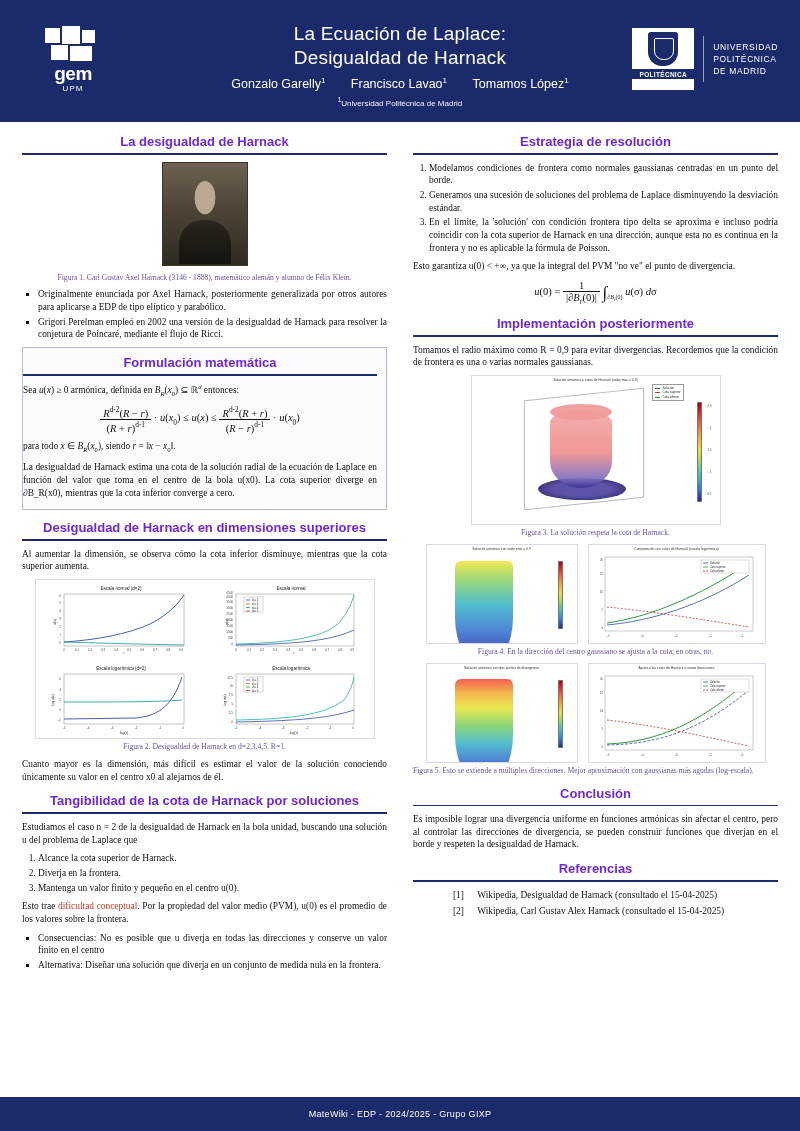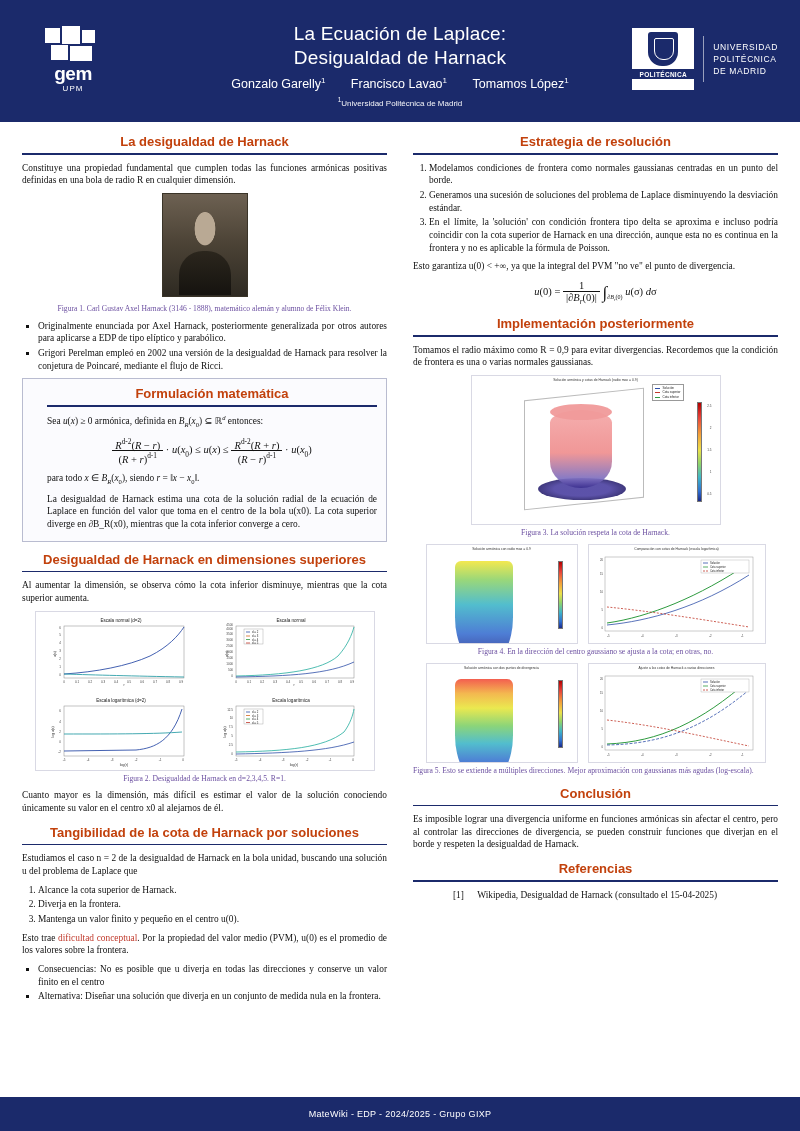--- a/index.html
+++ b/index.html
@@ -133,21 +133,21 @@
     display: flex;
     gap: 26px;
     height: 975px;
   }
   .col { width: 370px; }
 
   h2.section {
     font-family: "Liberation Sans", sans-serif;
     font-size: 13px;
     font-weight: bold;
-    color: #c2410c;
+    color: #6d28d9;
     text-align: center;
     margin: 10px 0 4px 0;
   }
   h2.section.first { margin-top: 0; }
   .rule {
     height: 1.5px; background: #1b2a6b; margin-bottom: 7px;
   }
   p, li { font-size: 9.4px; line-height: 1.35; text-align: justify; margin: 0 0 6px 0; }
   ul, ol { margin: 0 0 6px 0; padding-left: 16px; }
   li { margin-bottom: 2px; }
@@ -160,21 +160,21 @@
     margin: 3px 0 6px 0;
     line-height: 1.3;
   }
   .figcap .lbl { color: #6b4fa0; }
   .figcap.left { text-align: left; }
 
   
   .framed {
     border: 1px solid #b9bcd0;
     background: #fbfbfe;
-    padding: 7px 9px 4px 24px;
+    padding: 7px 9px 4px 0;
     margin-bottom: 6px;
   }
   .framed h2.section { margin-top: 0; }
 
   
   .eq {
     text-align: center;
     font-size: 10.5px;
     margin: 7px 0 7px 0;
     font-family: "Liberation Serif", serif;
@@ -328,21 +328,20 @@
     </div>
   </div>
 </div>
 
 <div class="poster-body">
 
   <div class="col">
 
     <h2 class="section first">La desigualdad de Harnack</h2>
     <div class="rule"></div>
-    <p>Constituye una propiedad fundamental que cumplen todas las funciones armónicas positivas definidas en una bola de radio R en cualquier dimensión.</p>
 
     <div class="portrait-wrap">
       <div class="portrait"></div>
     </div>
     <div class="figcap">
       <span class="lbl">Figura 1.</span>
       <span>Carl Gustav Axel Harnack (3146 - 1888), matemático alemán y alumno de Félix Klein.</span>
     </div>
 
     <ul>
@@ -654,19 +653,23 @@
     <div class="rule"></div>
     <p>Es imposible lograr una divergencia uniforme en funciones armónicas sin afectar el centro, pero al controlar las direcciones de divergencia, se pueden construir funciones que diverjan en el borde y respeten la desigualdad de Harnack.</p>
 
     <h2 class="section">Referencias</h2>
     <div class="rule"></div>
     <div class="refs">
       <p>
         <span class="rkey">[1]</span>
         <span>Wikipedia, Desigualdad de Harnack (consultado el 15-04-2025)</span>
       </p>
+      <p>
+        <span class="rkey">[2]</span>
+        <span>Wikipedia, Carl Gustav Alex Harnack (consultado el 15-04-2025)</span>
+      </p>
     </div>
   </div>
 </div>
 
 <div class="poster-footer">
   <span>MateWiki - EDP - 2024/2025 - Grupo GIXP</span>
 </div>
 
 </body></html>

